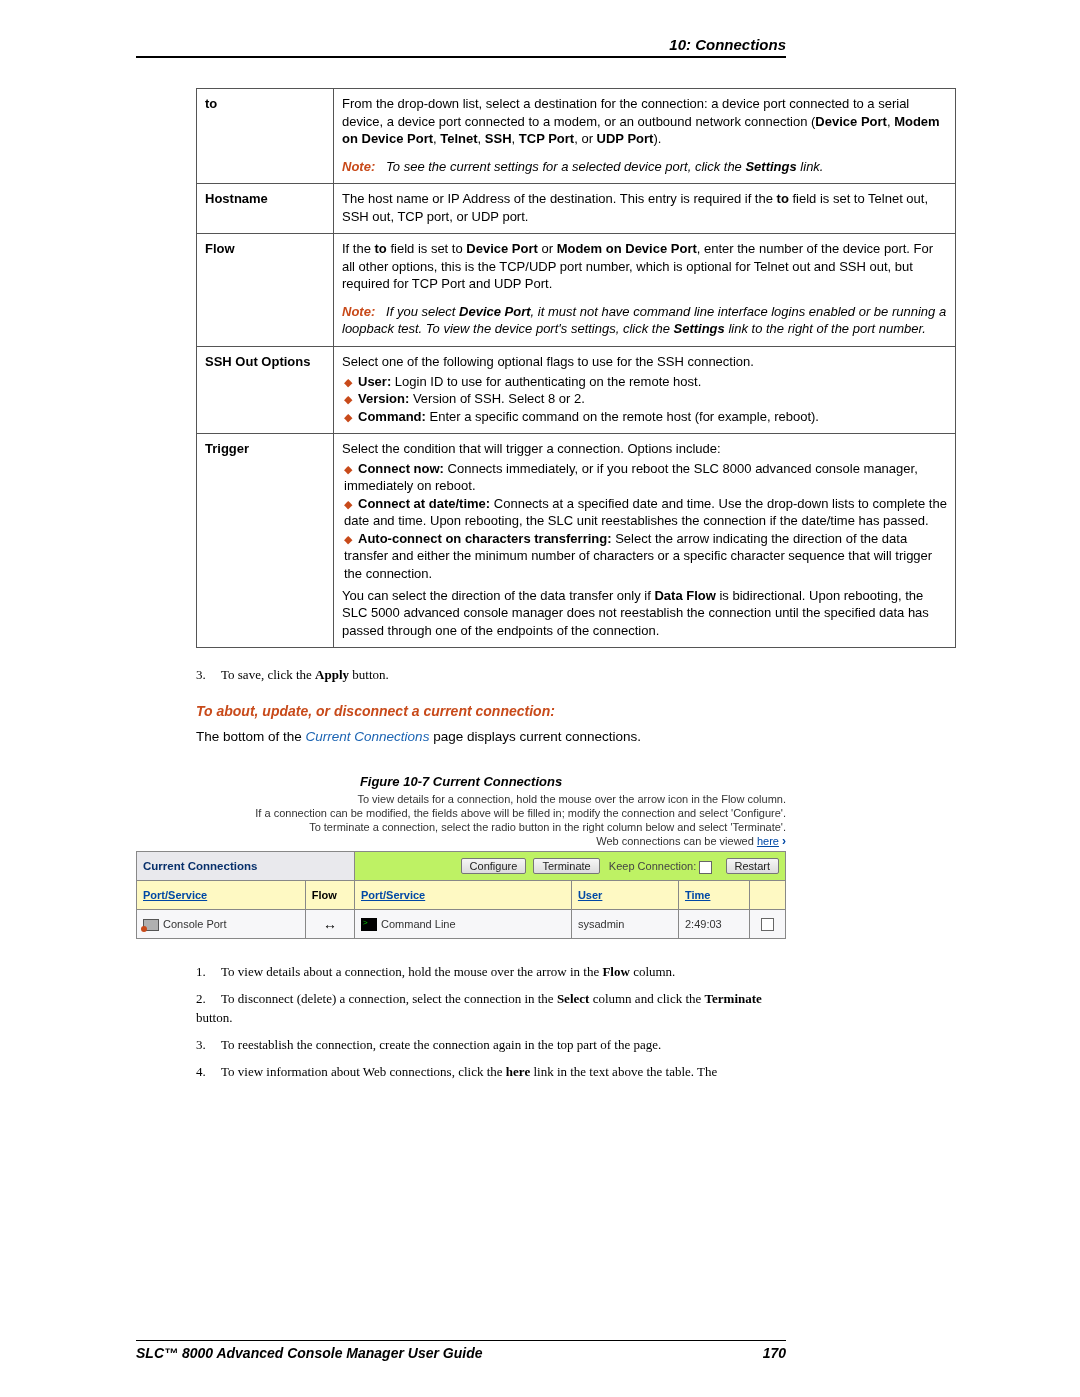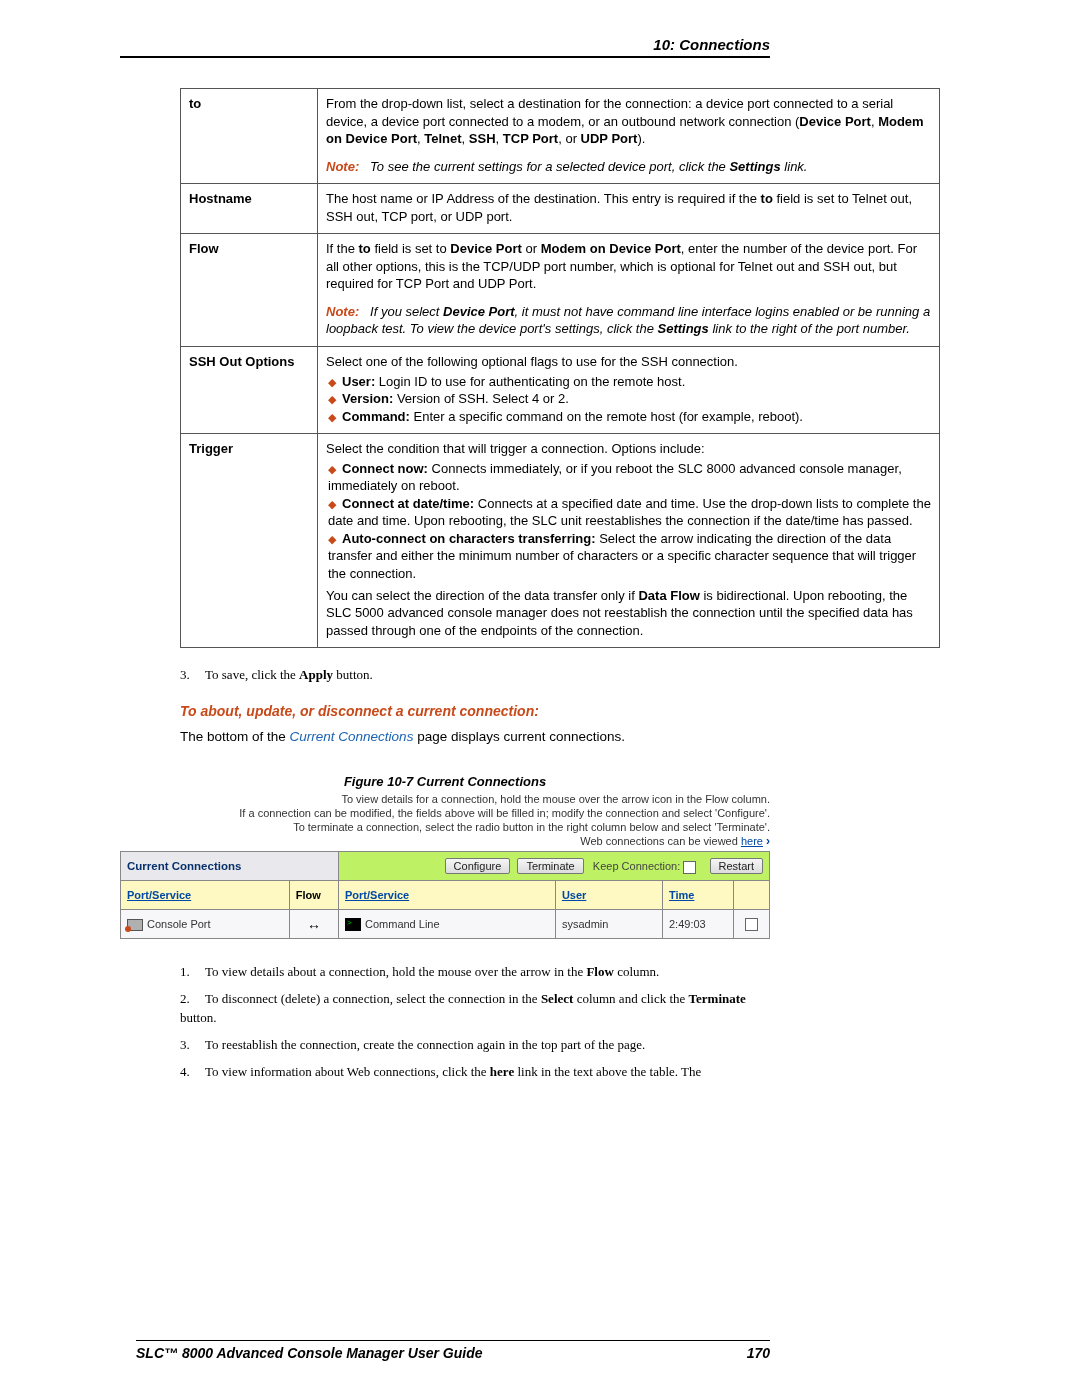--- a/index.html
+++ b/index.html
@@ -10,20 +10,21 @@
     font-size: 14px;
     color: #000;
     width: 1080px;
   }
   .page {
     width: 880px;
     min-height: 1397px;
     padding: 36px 110px 30px 120px;
     box-sizing: border-box;
     position: relative;
+    margin-left: 16px;
   }
   .chapter-header {
     text-align: right;
     font-style: italic;
     font-weight: bold;
     font-size: 15px;
     color: #000;
     padding-bottom: 3px;
   }
   .hr-thin {
@@ -216,21 +217,21 @@
     vertical-align: middle;
   }
   .chevron {
     color: #0048a5;
     font-weight: bold;
     font-size: 12px;
   }
   .footer {
     position: absolute;
     bottom: 36px;
-    left: 136px;
+    left: 120px;
     right: 110px;
   }
   .footer-hr {
     border: none;
     border-top: 1px solid #000;
     margin: 0 0 4px 0;
   }
   .footer-row {
     display: flex;
     justify-content: space-between;
@@ -281,21 +282,21 @@
         </div>
       </td>
     </tr>
 
     <tr>
       <td class="term">SSH Out Options</td>
       <td>
         <div>Select one of the following optional flags to use for the SSH connection.</div>
         <div style="padding-left:2px; margin-top:2px;">
           <div><span class="diamond">◆</span><b>User:</b><span> Login ID to use for authenticating on the remote host.</span></div>
-          <div><span class="diamond">◆</span><b>Version:</b><span> Version of SSH. Select 4 or 2.</span></div>
+          <div><span class="diamond">◆</span><b>Version:</b><span> Version of SSH. Select 8 or 2.</span></div>
           <div><span class="diamond">◆</span><b>Command:</b><span> Enter a specific command on the remote host (for example, reboot).</span></div>
         </div>
       </td>
     </tr>
 
     <tr>
       <td class="term">Trigger</td>
       <td>
         <div>Select the condition that will trigger a connection. Options include:</div>
         <div style="padding-left:2px; margin-top:2px;">

